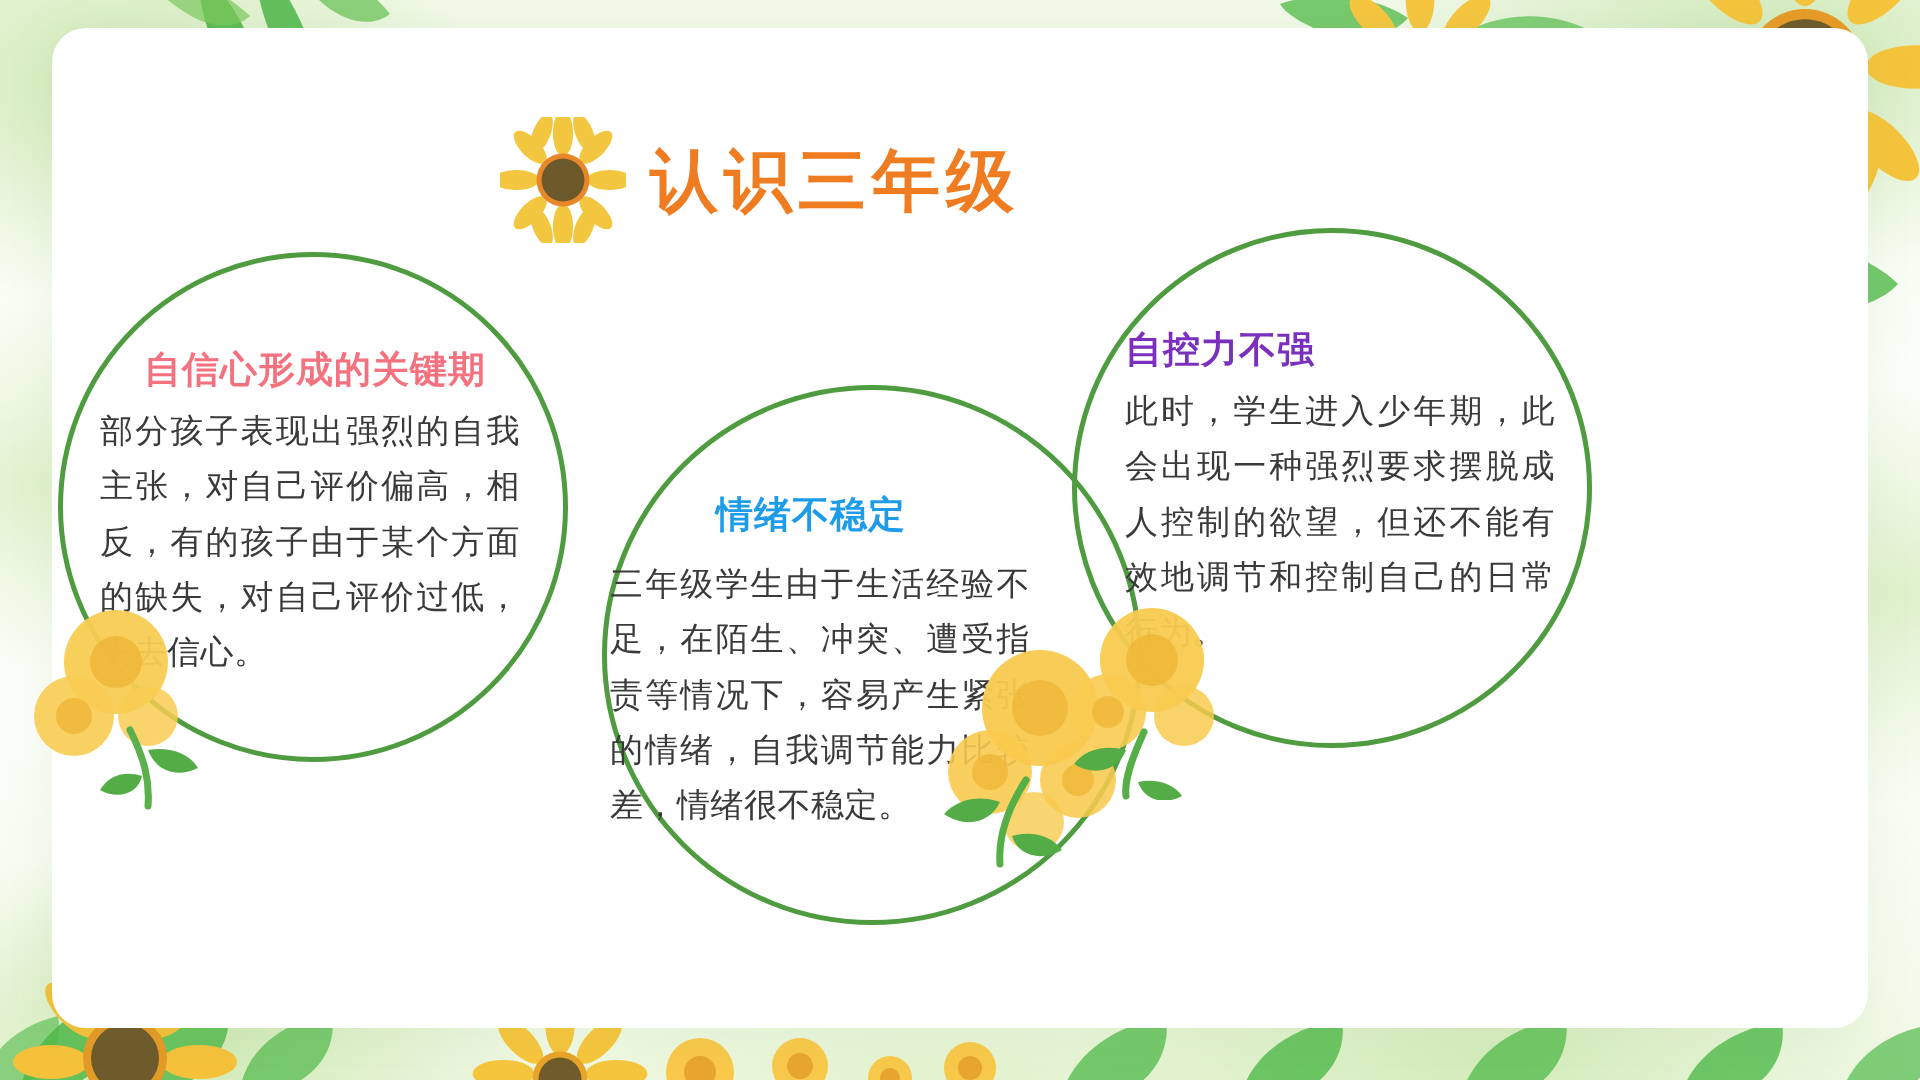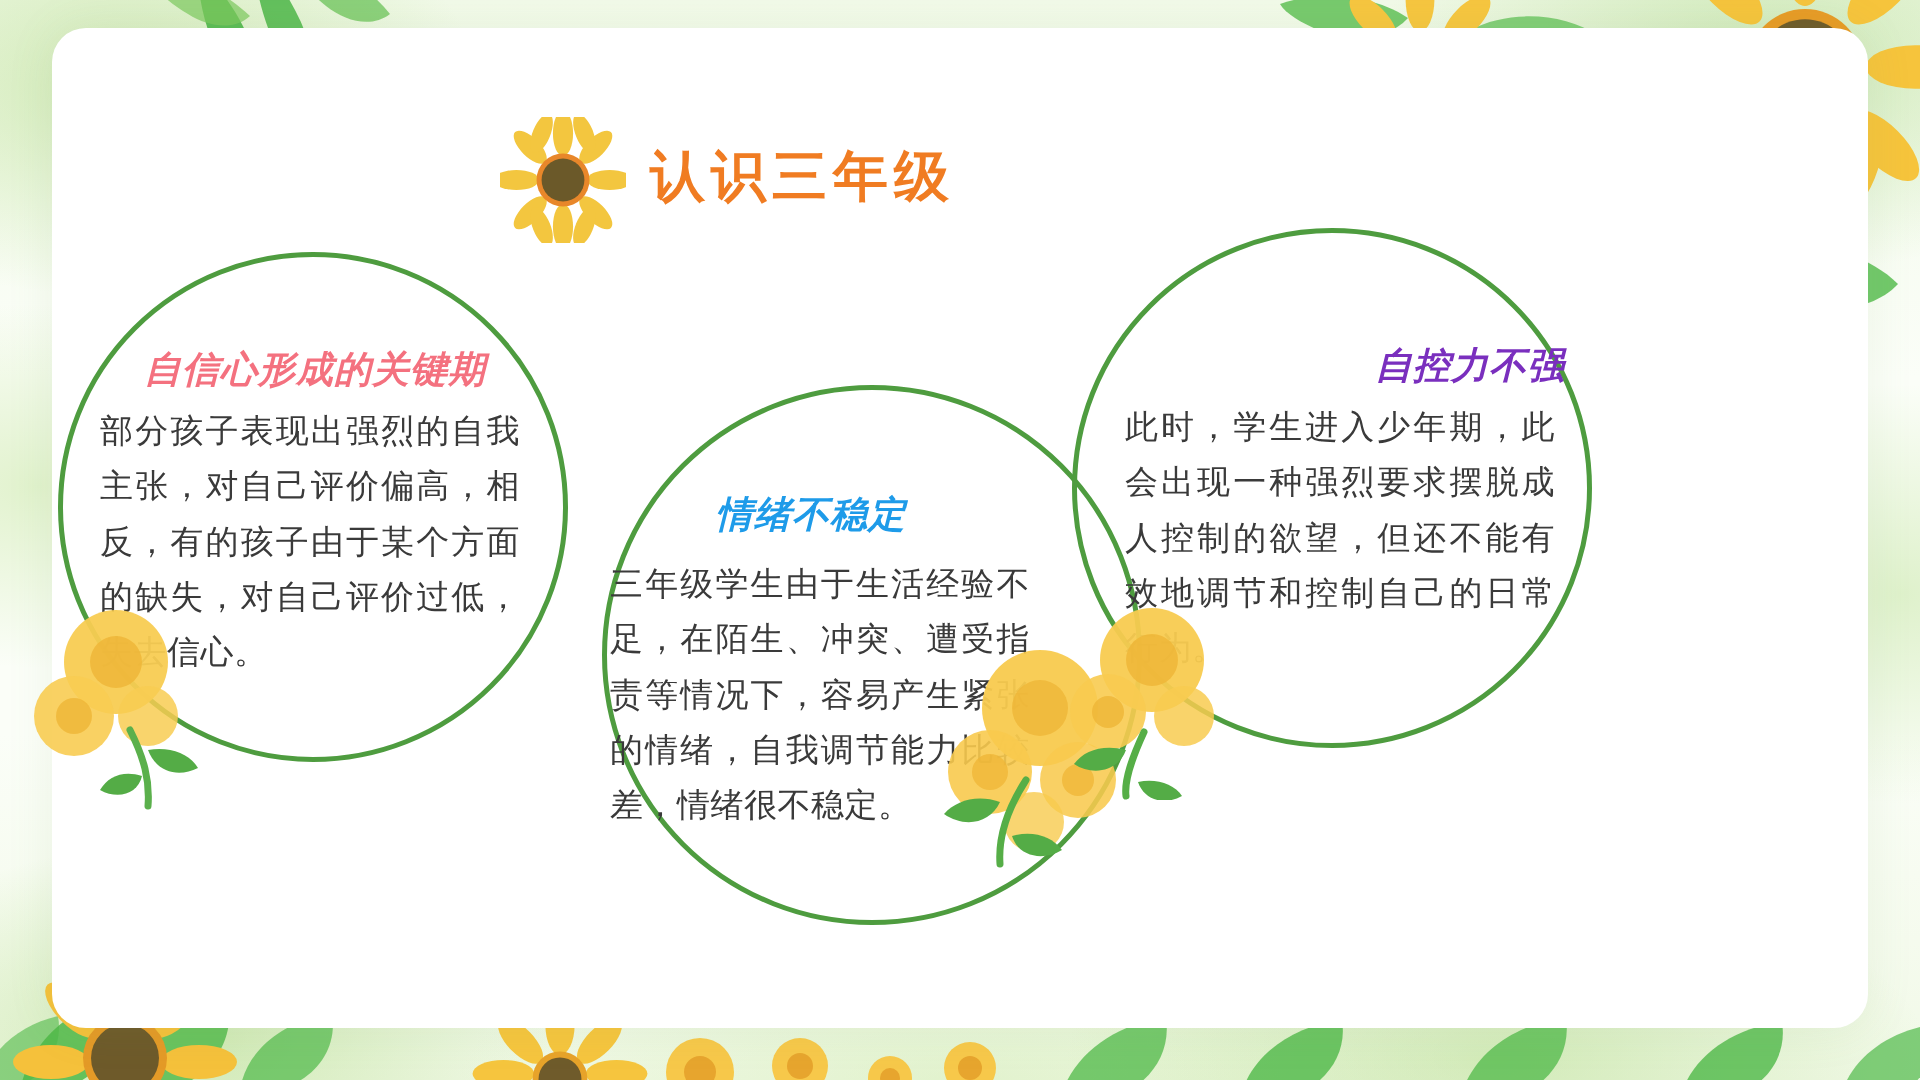--- a/index.html
+++ b/index.html
@@ -34,59 +34,58 @@
 
   
   .deco{position:absolute;pointer-events:none;}
 
   
   #title-row{
     position:absolute;left:500px;top:120px;width:640px;height:120px;
     display:flex;align-items:center;gap:24px;
   }
   #title-text{
-    font-size:55px;font-weight:700;letter-spacing:6px;
+    font-size:68px;font-weight:700;letter-spacing:6px;
     color:#F07C22;line-height:1;white-space:nowrap;
-    font-family:Liberation Mono, monospace;
+    font-family:Liberation Sans, sans-serif;
   }
 
   
   .ring{
     position:absolute;border-radius:50%;
     border:5px solid #4E9C3F;
     box-sizing:border-box;
   }
   #ring-left  {left:58px;  top:252px;  width:510px; height:510px;}
   #ring-mid   {left:602px; top:385px;  width:540px; height:540px;}
   #ring-right {left:1072px;top:228px;  width:520px; height:520px;}
 
   
   .block{position:absolute;}
   .heading{
     font-size:37px;font-weight:700;letter-spacing:1px;
     line-height:1.1;white-space:nowrap;
     font-family:"Liberation Sans","DejaVu Sans",sans-serif;
-    font-style:italic;
   }
   .body{
     font-size:33px;color:#3a3a3a;line-height:1.68;
     letter-spacing:.5px;text-align:justify;
     font-family:"Liberation Sans","DejaVu Sans",sans-serif;
   }
 
   #block-left      {left:100px; top:350px; width:430px;}
   #block-left .heading{color:#F4717F;text-align:center;margin-bottom:12px;}
   #block-left .body{width:420px;}
 
   #block-mid       {left:596px; top:495px; width:430px;}
   #block-mid .heading{color:#1E9BE9;text-align:center;margin-bottom:20px;}
   #block-mid .body{width:420px;margin-left:14px;}
 
   #block-right     {left:1125px;top:330px; width:440px;}
-  #block-right .heading{color:#7A2FBE;text-align:right;margin-bottom:12px;margin-top:16px;}
+  #block-right .heading{color:#7A2FBE;text-align:left;margin-bottom:12px;}
   #block-right .body{width:430px;}
 </style>
 </head>
 <body>
 
 <div id="slide">
 
   <svg class="deco" style="left:140px;top:-30px;width:340px;height:230px;" viewBox="0 0 340 230">
     <g fill="#4CB648">
       <path d="M60 0 C95 30 120 80 130 140 C120 150 100 140 88 110 C70 70 55 30 60 0 Z" opacity=".9"></path>

